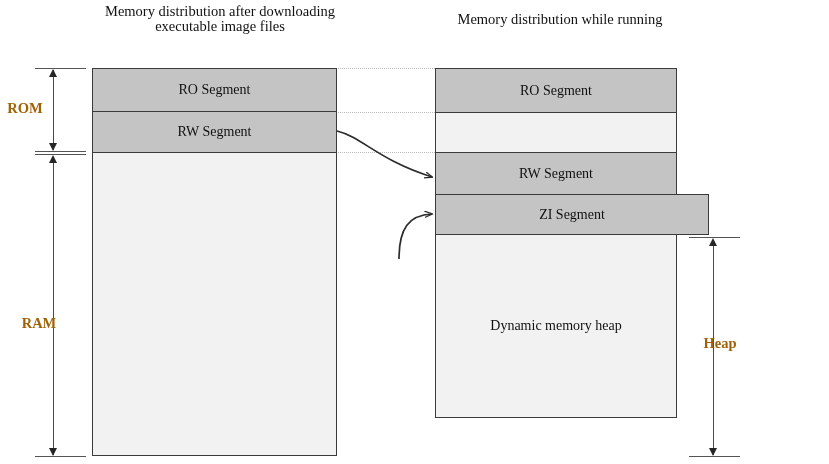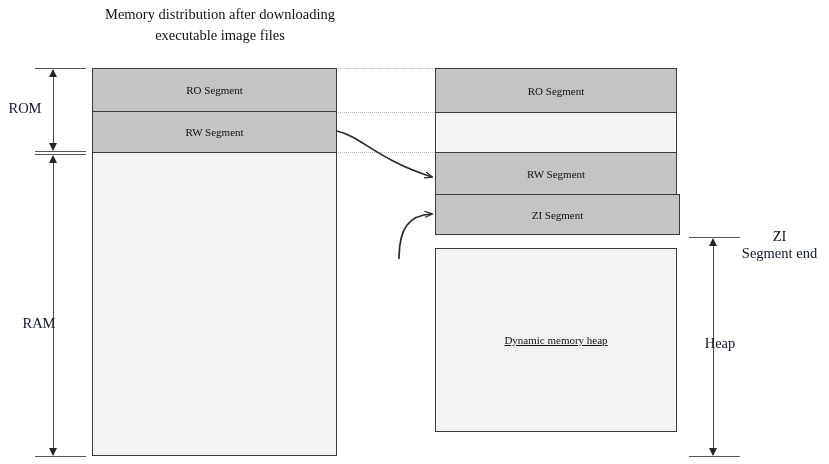--- a/index.html
+++ b/index.html
@@ -13,40 +13,40 @@
     height: 464px;
     background: #ffffff;
     font-family: "Liberation Serif", "DejaVu Serif", serif;
     color: #1a1a1a;
     overflow: hidden;
   }
   .ttl {
     position: absolute;
     text-align: center;
     font-size: 14.5px;
-    line-height: 21px;
+    line-height: 15px;
     color: #111111;
     white-space: pre-line;
   }
   #title-left  { left: 100px; top: 4px;  width: 240px; }
   #title-right { left: 440px; top: 12px; width: 240px; }
 
   .memcol {
     position: absolute;
     box-sizing: border-box;
   }
   .seg {
     position: absolute;
     left: 0;
     box-sizing: border-box;
     border: 1.4px solid #3b3b3b;
     display: flex;
     align-items: center;
     justify-content: center;
-    font-size: 11px;
+    font-size: 14px;
     color: #111111;
   }
   .seg.gray  { background: #c4c4c4; }
   .seg.light { background: #f2f2f2; }
   .seg.plain { background: #f2f2f2; }
 
   
   .tick {
     position: absolute;
     height: 0;
@@ -62,24 +62,25 @@
     width: 0; height: 0;
     border-left: 4.5px solid transparent;
     border-right: 4.5px solid transparent;
   }
   .arrowhead.up   { border-bottom: 8px solid #262626; }
   .arrowhead.down { border-top: 8px solid #262626; }
 
   .dimlabel {
     position: absolute;
     font-size: 14.5px;
-    color: #0f172a;
+    color: #a16207;
     text-align: center;
     white-space: pre-line;
     line-height: 17px;
+    font-weight: bold;
   }
 
   .dotted {
     position: absolute;
     height: 0;
     border-top: 1.2px dotted #b9b9b9;
   }
 
   svg.overlay {
     position: absolute;
@@ -88,20 +89,21 @@
     pointer-events: none;
   }
 </style>
 </head>
 <body>
 
 <div id="canvas">
 
   <div class="ttl" id="title-left">Memory distribution after downloading executable image files</div>
 
+  <div class="ttl" id="title-right">Memory distribution while running</div>
 
   <div class="dotted" style="left:338px; top:68px; width:97px;"></div>
   <div class="dotted" style="left:338px; top:112px; width:97px;"></div>
   <div class="dotted" style="left:338px; top:152px; width:97px;"></div>
 
   <div class="tick" style="left:35px; top:68px; width:51px;"></div>
   <div class="tick" style="left:35px; top:151px; width:51px;"></div>
   <div class="vshaft" style="left:53px; top:70px; height:80px;"></div>
   <div class="arrowhead up" style="left:49px; top:69px;"></div>
   <div class="arrowhead down" style="left:49px; top:143px;"></div>
@@ -136,37 +138,35 @@
     </div>
 
     <div class="seg light" style="top:44px; height:41px; width:242px;">
       <span></span>
     </div>
 
     <div class="seg gray" style="top:84px; height:43px; width:242px;">
       <span>RW Segment</span>
     </div>
 
-    <div class="seg gray" style="top:126px; height:41px; width:245px;">
+    <div class="seg gray" style="top:126px; height:41px; width:274px;">
       <span>ZI Segment</span>
     </div>
 
-    <div class="seg plain" style="top:180px; height:184px; width:242px;text-decoration:underline;">
+    <div class="seg plain" style="top:166px; height:184px; width:242px;">
       <span>Dynamic memory heap</span>
     </div>
   </div>
 
   <div class="tick" style="left:689px; top:237px; width:51px;"></div>
   <div class="tick" style="left:689px; top:456px; width:51px;"></div>
   <div class="vshaft" style="left:713px; top:240px; height:215px;"></div>
   <div class="arrowhead up" style="left:709px; top:238px;"></div>
   <div class="arrowhead down" style="left:709px; top:448px;"></div>
 
-  <div class="dimlabel" style="left:730px; top:228px; width:99px;">ZI
-Segment end</div>
 
   <div class="dimlabel" style="left:690px; top:335px; width:60px;">Heap</div>
 
   <svg class="overlay" viewBox="0 0 829 464">
     <defs>
       <marker id="ah" markerWidth="9" markerHeight="9" refX="7.5" refY="3.2" orient="auto" markerUnits="userSpaceOnUse">
         <path d="M0,0 L8,3.2 L0,6.4" fill="none" stroke="#2b2b2b" stroke-width="1.2"></path>
       </marker>
     </defs>
 

